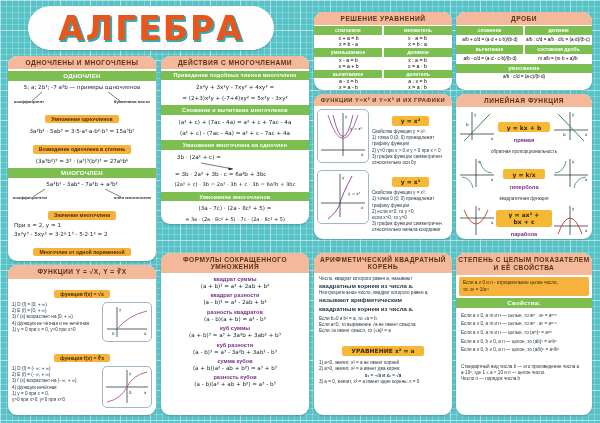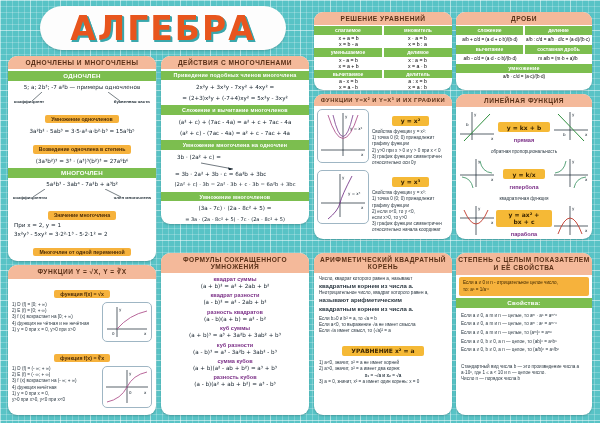--- a/index.html
+++ b/index.html
@@ -14,21 +14,21 @@
     position:absolute;inset:0;
     background-color:#58c3c6;
     background-image:
       linear-gradient(rgba(255,255,255,.38) 1px, transparent 1px),
       linear-gradient(90deg, rgba(255,255,255,.38) 1px, transparent 1px),
       linear-gradient(rgba(255,255,255,.22) 1px, transparent 1px),
       linear-gradient(90deg, rgba(255,255,255,.22) 1px, transparent 1px);
     background-size:30px 30px,30px 30px,6px 6px,6px 6px;
   }
   .title-wrap{
-    position:absolute;left:40px;top:6px;width:246px;height:44px;
+    position:absolute;left:28px;top:6px;width:246px;height:44px;
     background:#fdfdfd;border-radius:22px;
     box-shadow:0 1px 2px rgba(0,0,0,.18);
     display:flex;align-items:center;justify-content:center;
   }
   .title-wrap .ttl{
     font-size:33px;font-weight:bold;letter-spacing:2px;
     color:#e8551d;
     -webkit-text-stroke:0px;
     text-shadow:
       1.4px 1.4px 0 #3aa7ac, 2px 2px 0 #3aa7ac, 1px 2px 0 #3aa7ac;

